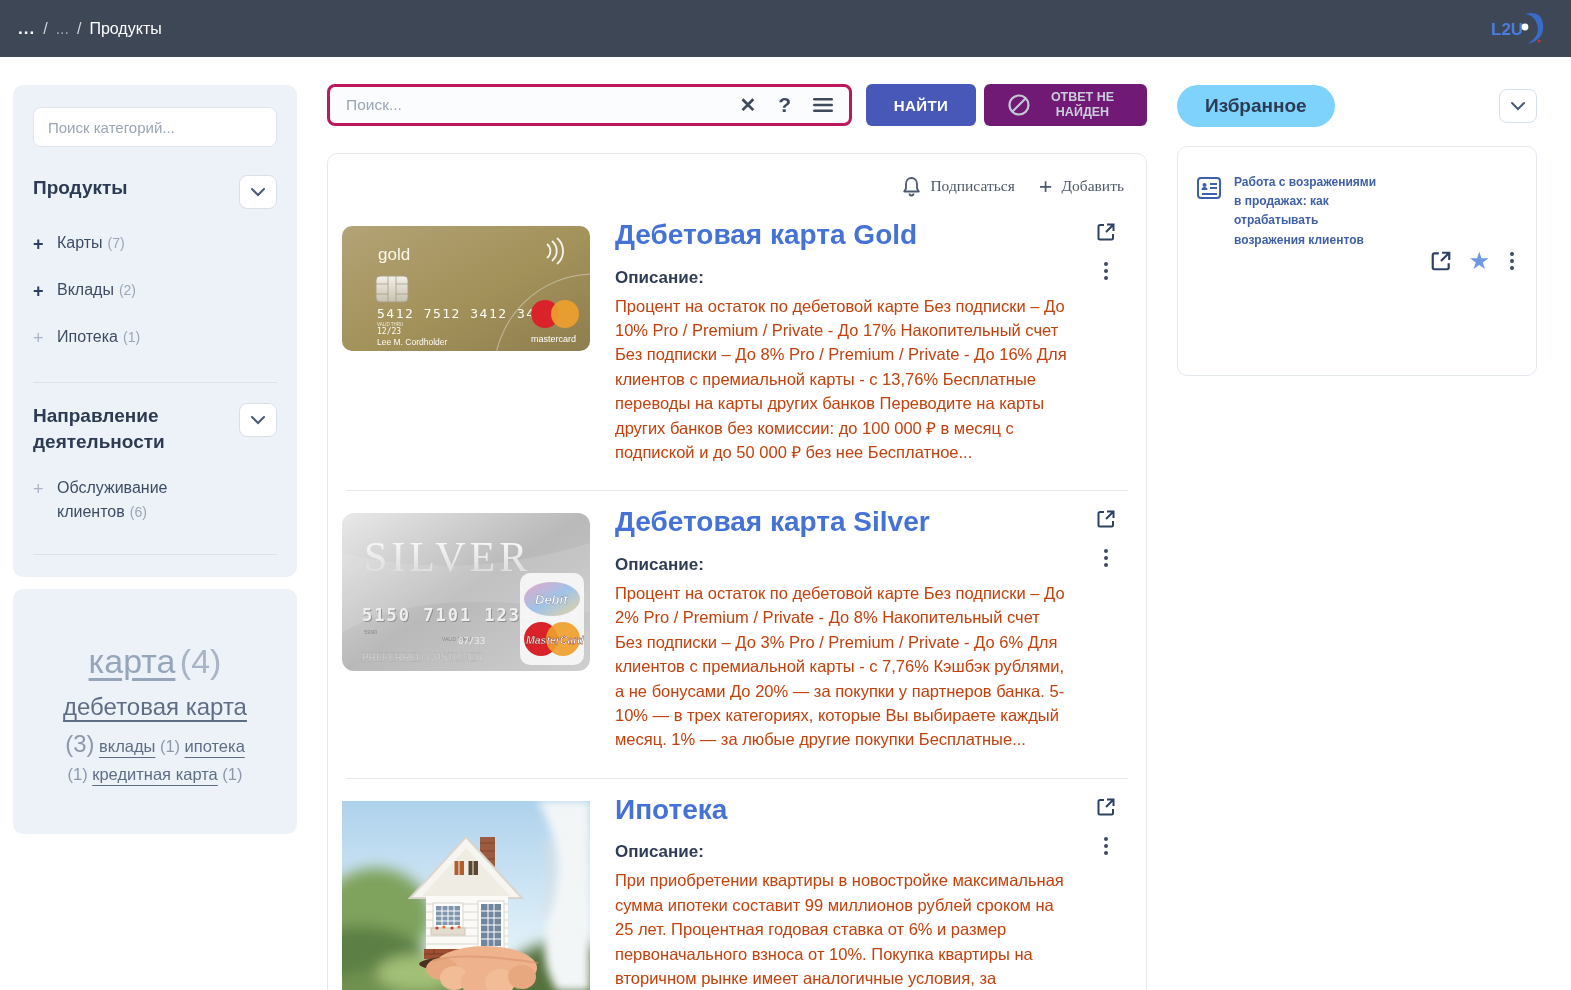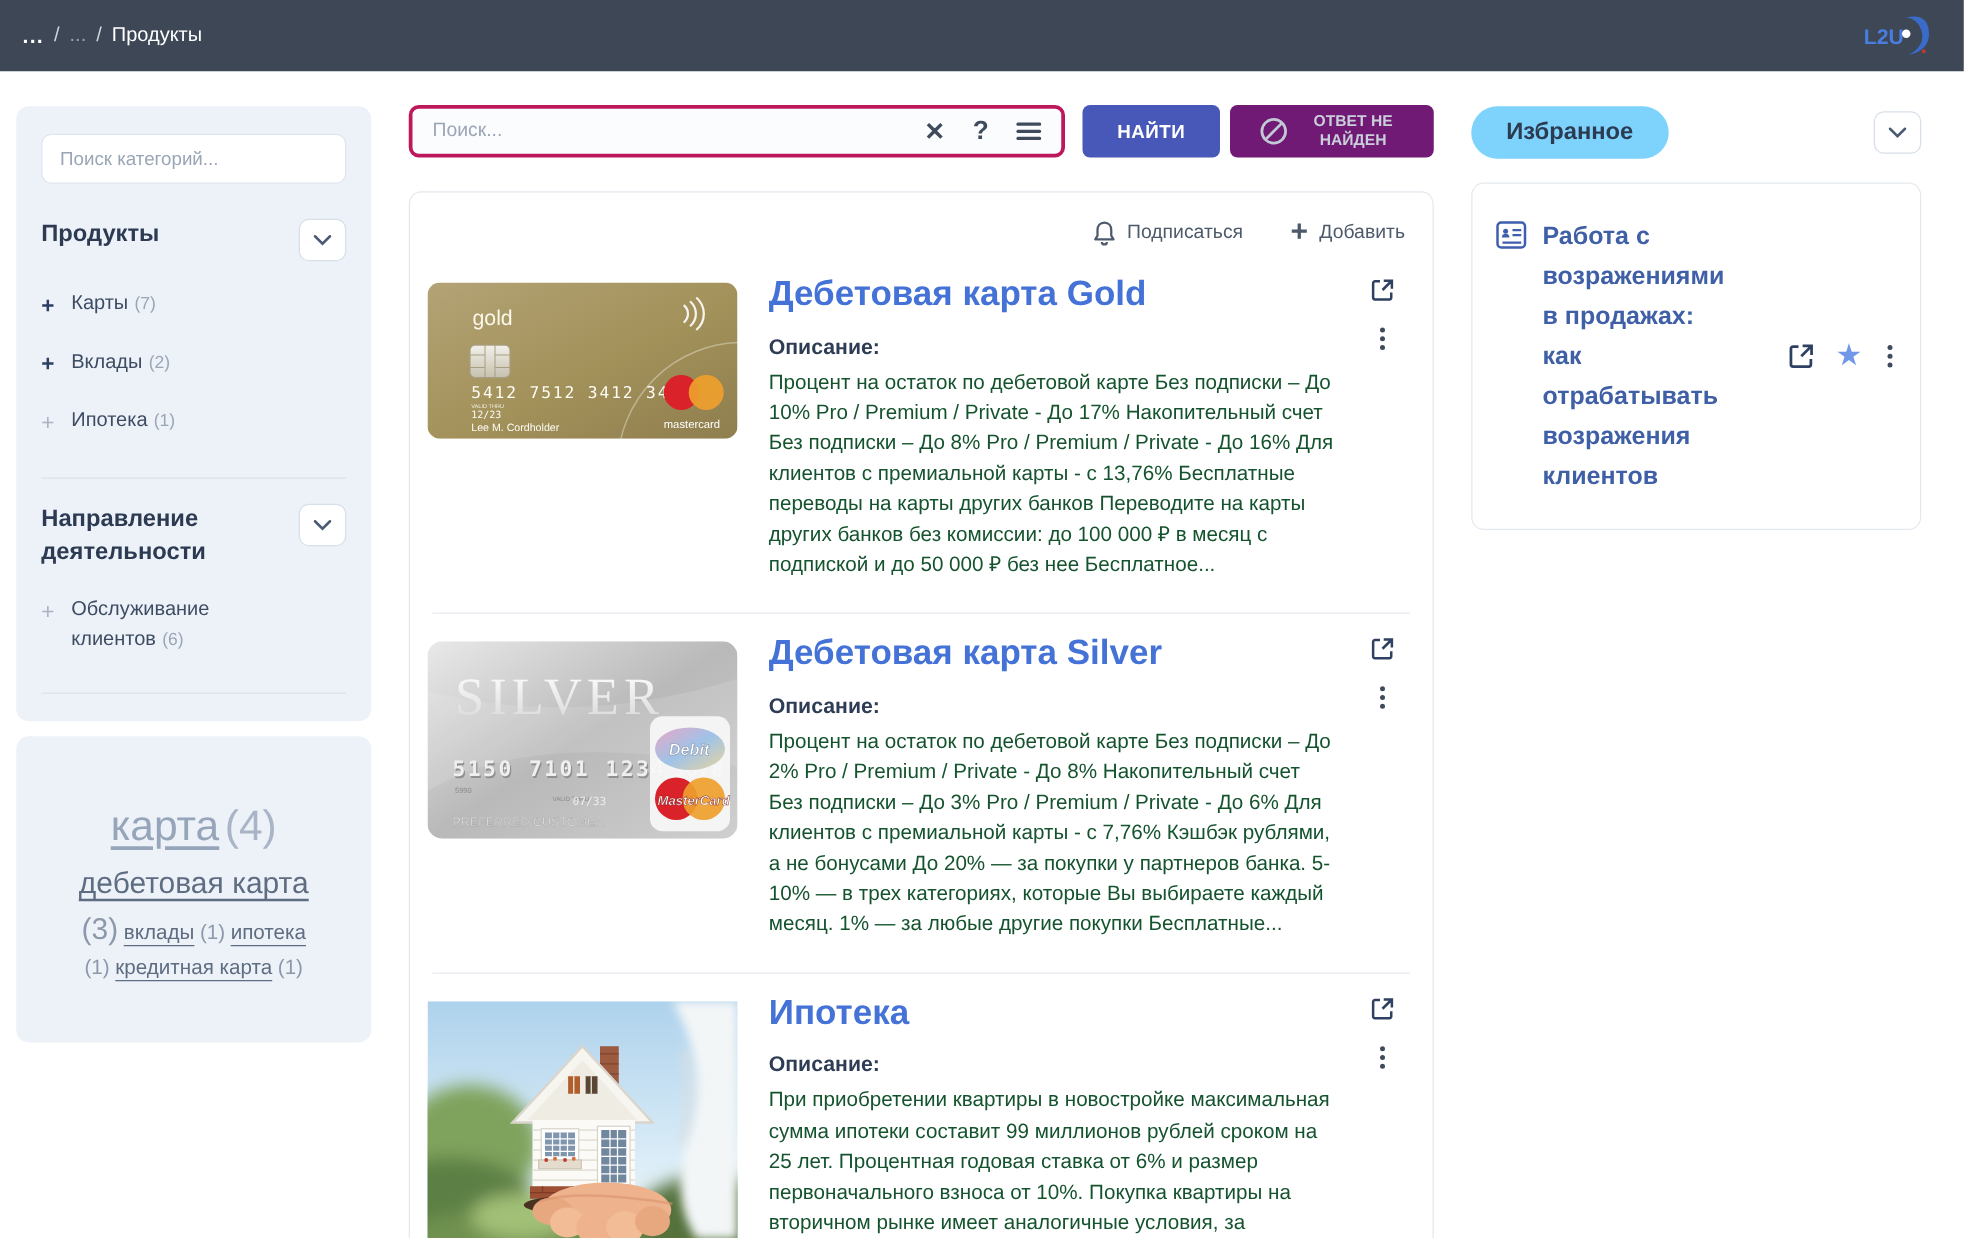--- a/index.html
+++ b/index.html
@@ -61,49 +61,49 @@
               border:none; border-radius:6px; font-size:15px; font-weight:bold;
               letter-spacing:0.4px; cursor:pointer; font-family:"Liberation Sans",sans-serif; }
   .nf-btn { margin-left:8px; width:163px; height:42px; background:#701a75; border:none;
             border-radius:6px; display:flex; align-items:center; justify-content:center;
             gap:10px; cursor:pointer; }
   .nf-label { color:#c9cfda; font-size:12.5px; font-weight:bold; line-height:1.2;
               text-align:center; width:84px; }
 
   .results { margin-top:27px; width:820px; height:1000px; background:#ffffff;
              border:1px solid #e4e9f0; border-radius:10px; }
-  .actions-row { display:flex; justify-content:flex-end; align-items:center; gap:38px;
-                 padding:20px 22px 6px 22px; }
+  .actions-row { display:flex; justify-content:flex-end; align-items:center; gap:24px;
+                 padding:20px 22px 6px 22px;font-family:Liberation Serif, serif; }
   .action { display:flex; align-items:center; gap:9px; color:#4d5a6b; font-size:15.5px;
             cursor:pointer; }
   .action .plus-g { font-size:24px; font-weight:bold; color:#4d5a6b; line-height:1; }
 
   .result-item { display:flex; padding:14px 20px 26px 14px; }
   .thumb { width:248px; flex:none; margin-top:8px; }
   .item-body { width:455px; margin-left:25px; }
   .item-title { font-size:28px; font-weight:bold; color:#4472d6; line-height:1.2;
                 margin-bottom:16px; cursor:pointer; }
   .desc-label { font-size:17px; font-weight:bold; color:#2f3c55; margin-bottom:6px; }
-  .desc-text { font-size:16.5px; color:#14532d; line-height:1.48; }
+  .desc-text { font-size:16.5px; color:#c2410c; line-height:1.48; }
   .item-icons { margin-left:auto; width:40px; display:flex; flex-direction:column;
                 align-items:center; gap:16px; padding-top:4px; }
   .item-sep { border:none; border-top:1px solid #e6eaf0; margin:0 18px; }
 
   .kebab { display:flex; flex-direction:column; gap:3px; cursor:pointer; padding:4px; }
   .kebab i { width:4px; height:4px; border-radius:50%; background:#3f4b5c; display:block; }
 
   
   .rightcol { position:absolute; left:1177px; top:85px; width:360px; }
   .fav-header { display:flex; align-items:center; justify-content:space-between; }
   .fav-pill { background:#7dd3fc; border-radius:22px; padding:10px 28px; font-size:19px;
               font-weight:bold; color:#2c3a52; cursor:pointer; }
   .fav-card { margin-top:19px; background:#ffffff; border:1px solid #e4e9f0;
               border-radius:10px; min-height:230px; padding:26px 18px; display:flex;
               align-items:flex-start; }
-  .fav-title { width:152px; margin-left:12px; font-size:20px; font-weight:bold;
+  .fav-title { width:152px; margin-left:12px; font-size:12px; font-weight:bold;
                color:#3f5fa6; line-height:1.6; cursor:pointer; }
   .fav-icons { margin-left:auto; display:flex; align-items:center; gap:16px;
                align-self:center; }
   .star { color:#7198e8; font-size:24px; cursor:pointer; line-height:1; }
 
   svg { display:block; }
 </style>
 </head>
 <body>
 

